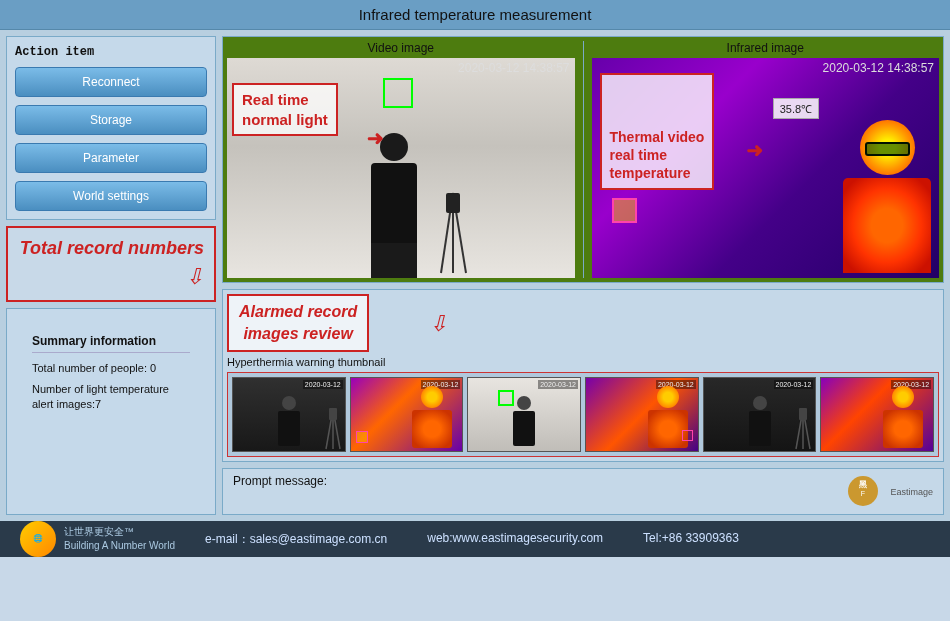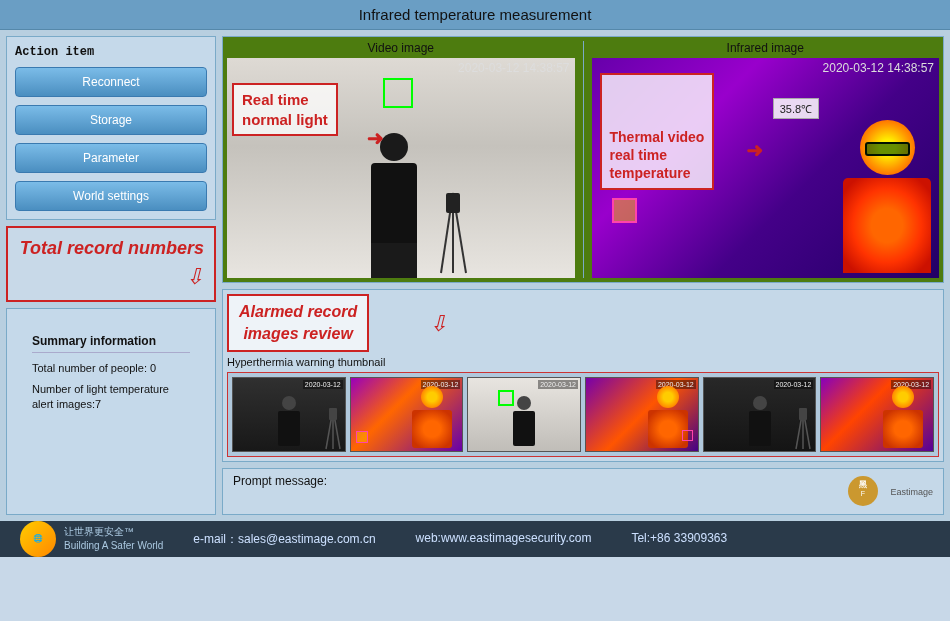--- a/index.html
+++ b/index.html
@@ -578,21 +578,21 @@
     </div>
   </div>
 
   <div class="footer">
     <div class="footer-logo">
       <div class="footer-logo-circle">
         <span>🌐</span>
       </div>
       <div class="footer-logo-text">
         <div>让世界更安全™</div>
-        <div>Building A Safer World</div>
+        <div>Building A Number World</div>
       </div>
     </div>
     <div class="footer-info">
       <span>e-mail：sales@eastimage.com.cn</span>
       <span>web:www.eastimagesecurity.com</span>
       <span>Tel:+86 33909363</span>
     </div>
   </div>
 
 </div>

